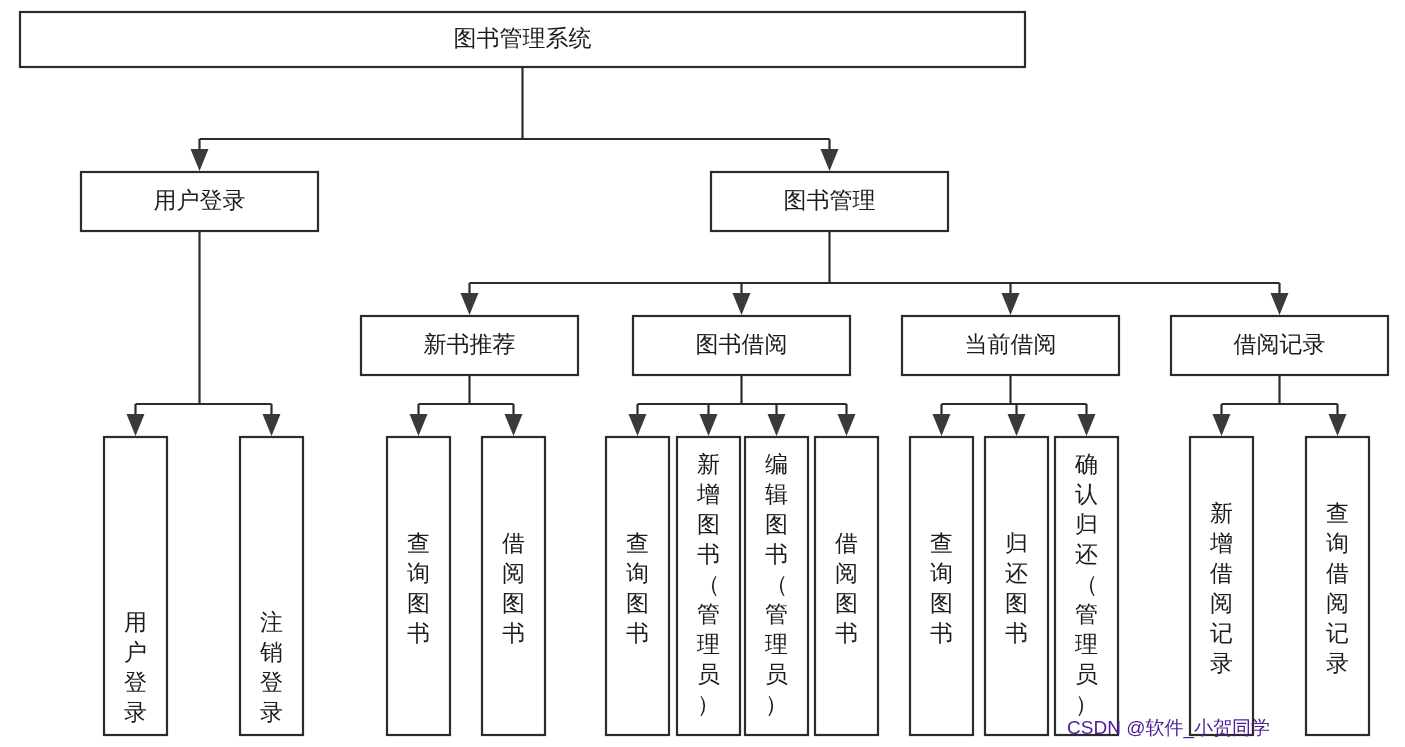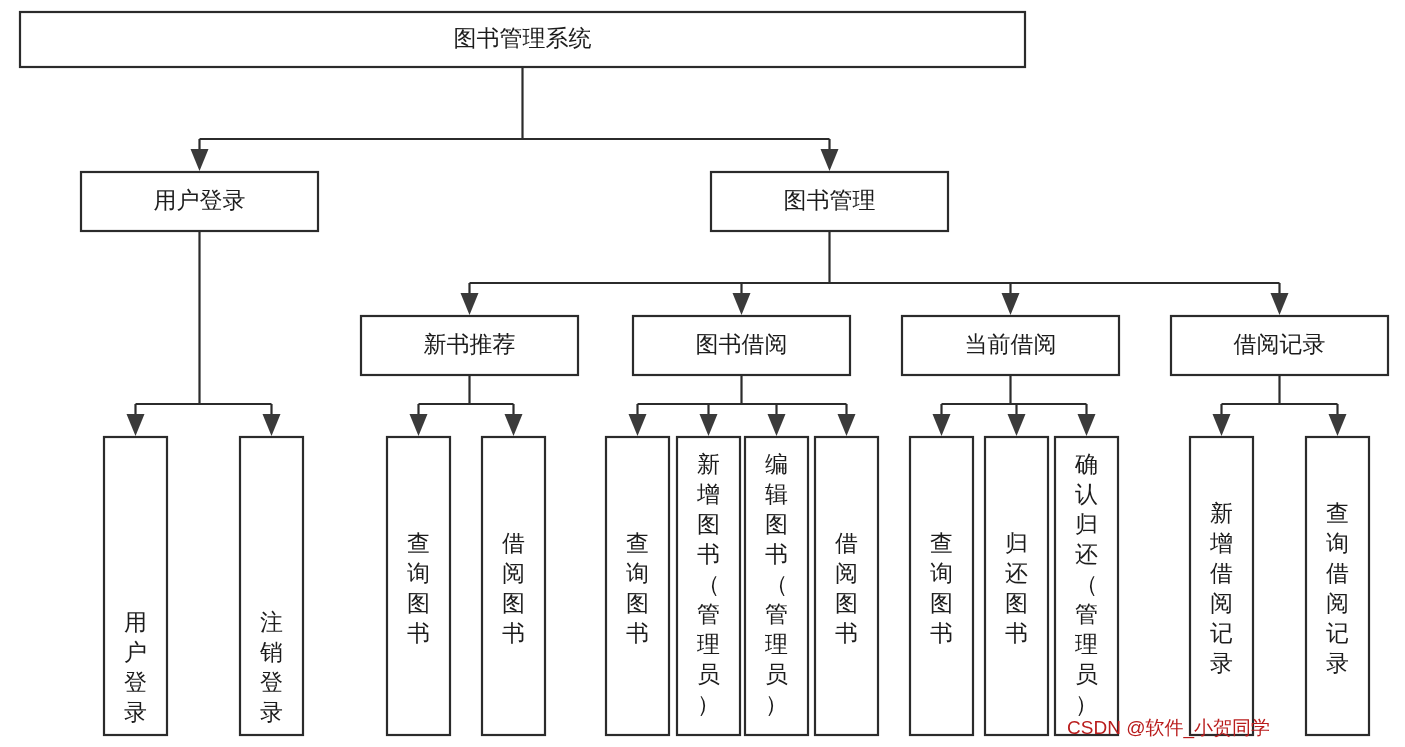--- a/index.html
+++ b/index.html
@@ -48,21 +48,21 @@
     font-size: 23px;
     text-anchor: middle;
     dominant-baseline: middle;
   }
   .watermark {
     position: absolute;
     right: 16px;
     bottom: 6px;
     font-family: "Liberation Sans", "DejaVu Sans", sans-serif;
     font-size: 19px;
-    color: #b91c1c;
+    color: #4c1d95;
     white-space: nowrap;
     pointer-events: none;
     user-select: none;
   }
 </style>
 </head>
 <body>
 
 <div id="diagram-root">
   <svg id="flow" viewBox="0 0 1405 747" xmlns="http://www.w3.org/2000/svg">

